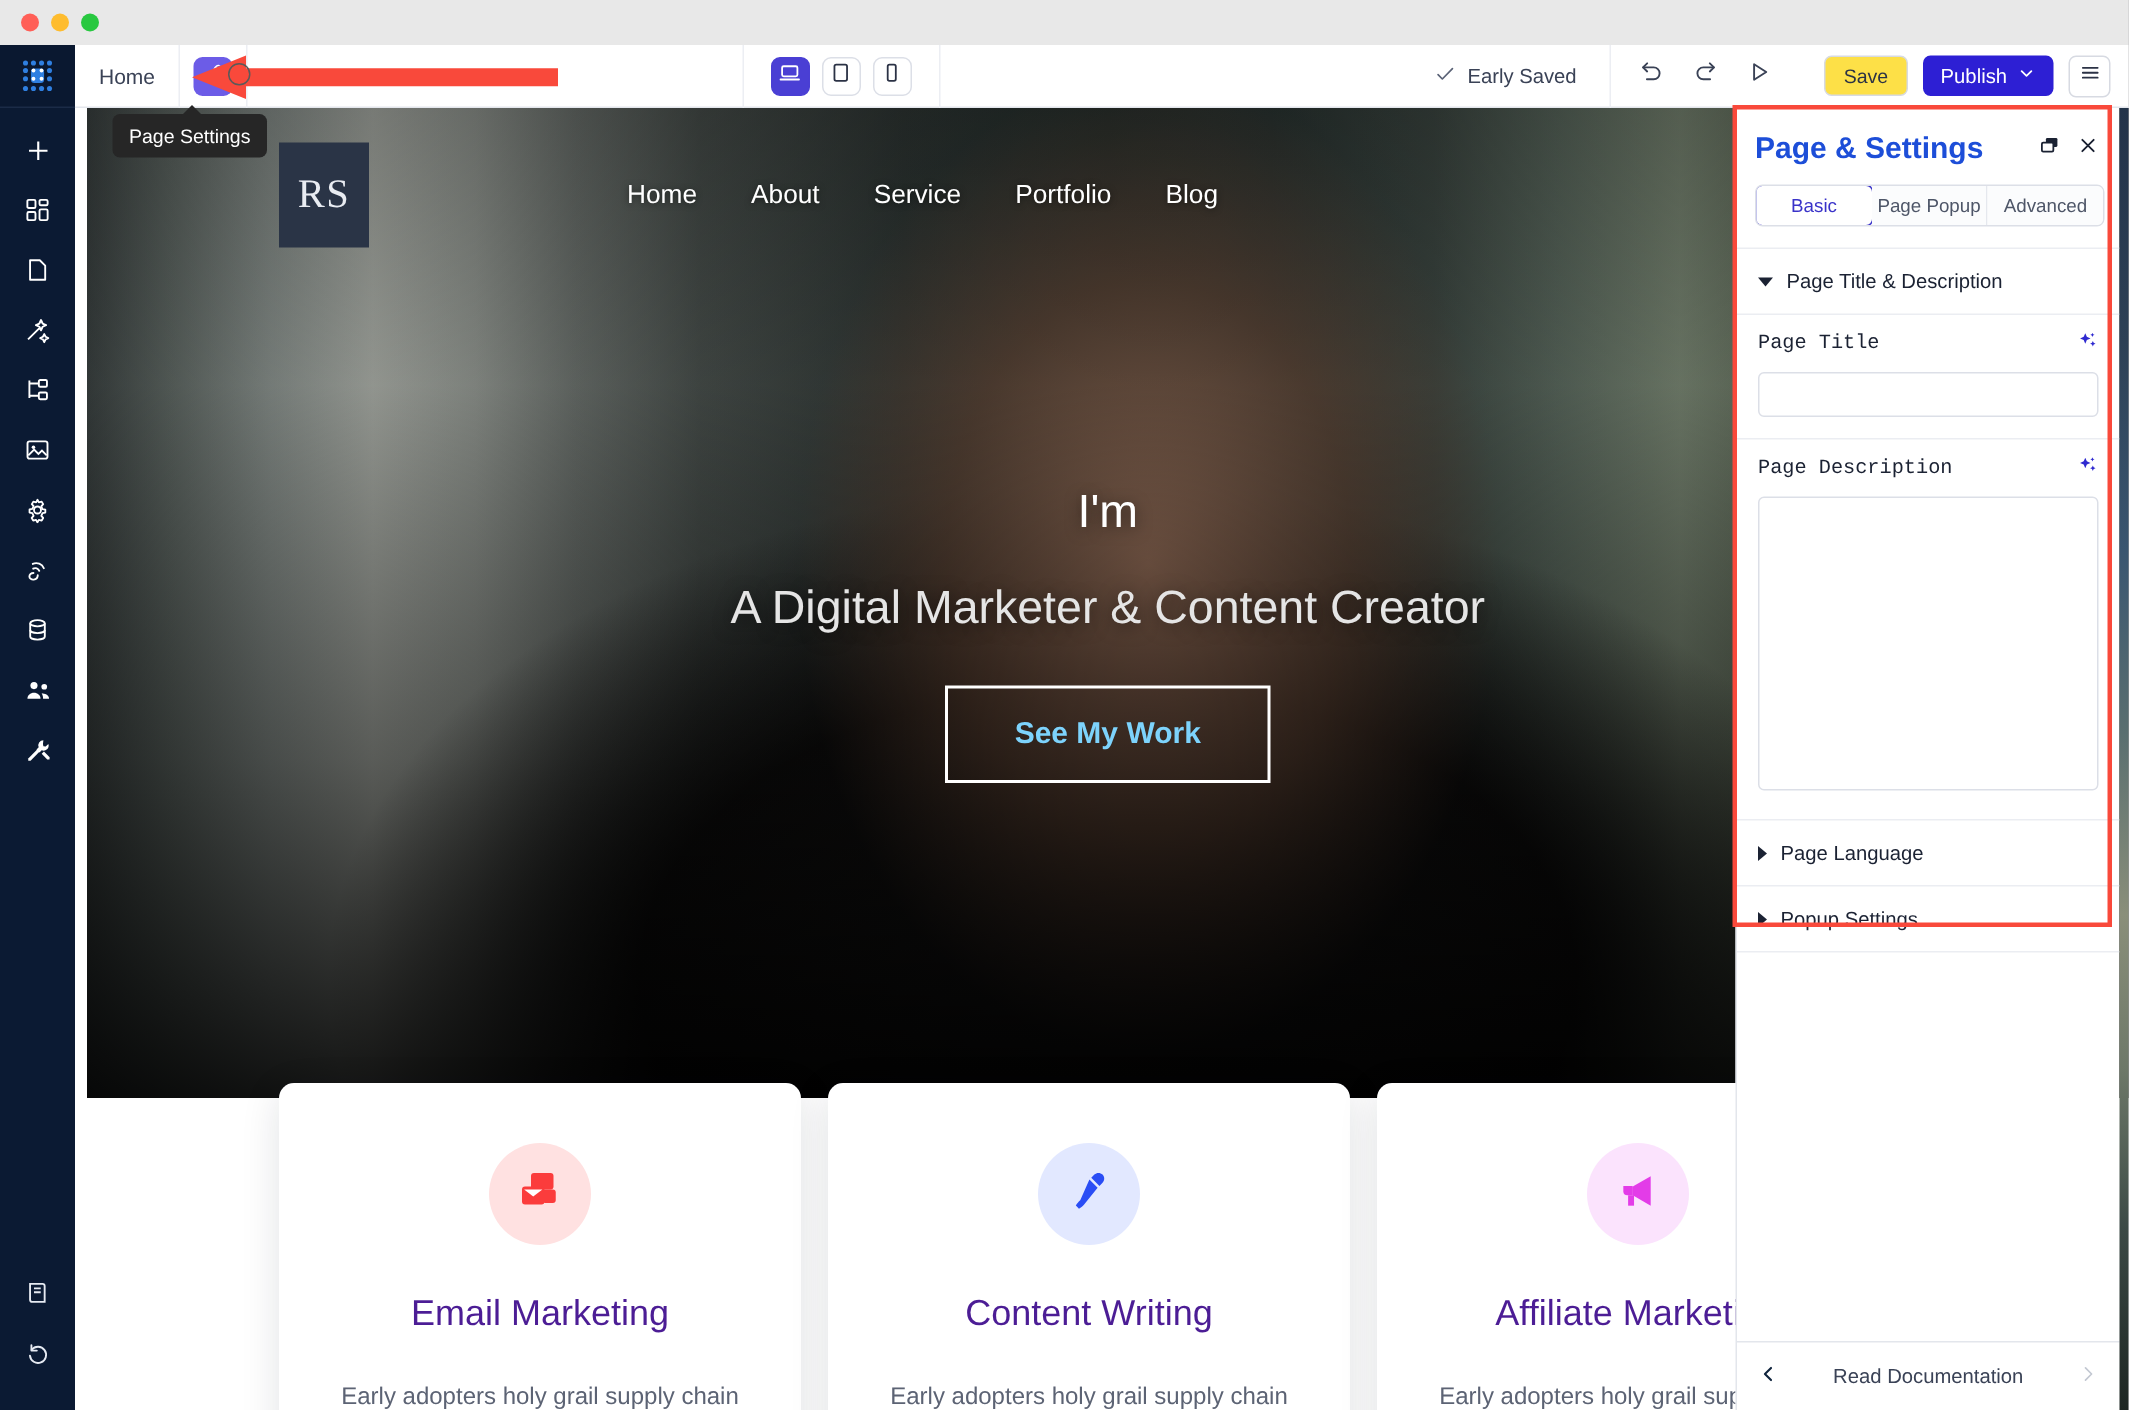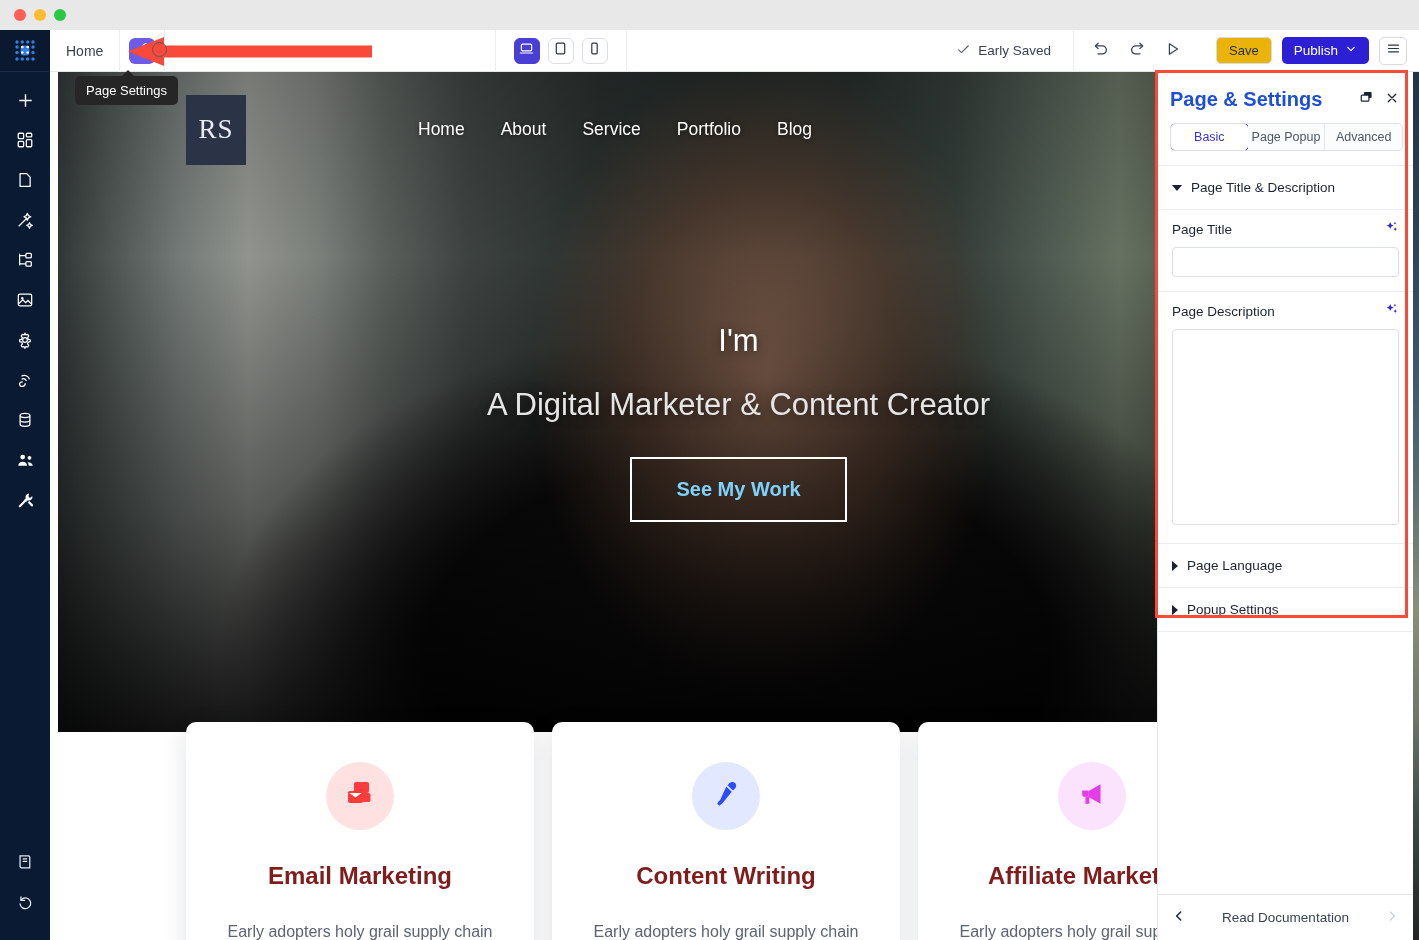--- a/index.html
+++ b/index.html
@@ -92,21 +92,21 @@
   .hist-group {
     display: flex; align-items: center; gap: 18px;
     padding: 0 18px; height: 42px; border-left: 1px solid #eceef3;
     color: #3a4256;
   }
   .tb-right {
     display: flex; align-items: center; gap: 10px;
     padding: 0 12px 0 16px; height: 42px;
   }
   .btn-save {
-    border: 1px solid #d7dae2; background: #eab308; border-radius: 5px;
+    border: 1px solid #d7dae2; background: #fde047; border-radius: 5px;
     font-size: 13px; color: #2b3245;
     padding: 5px 12px;
     font-family: "Liberation Sans", sans-serif;
   }
   .btn-publish {
     background: #2d1fd4; color: #fff; border: none; border-radius: 5px;
     font-size: 13.5px; padding: 6px 12px;
     display: flex; align-items: center; gap: 7px;
     font-family: "Liberation Sans", sans-serif;
   }
@@ -230,21 +230,21 @@
     width: 348px; background: #fff; border-radius: 10px;
     box-shadow: 0 6px 26px rgba(20,25,40,0.12);
     padding: 40px 34px 10px; text-align: center;
   }
   .card-icon {
     width: 68px; height: 68px; border-radius: 50%;
     margin: 0 auto 32px;
     display: flex; align-items: center; justify-content: center;
   }
   .card h3 {
-    font-size: 24px; color: #7f1d1d; font-weight: 700; margin-bottom: 28px;
+    font-size: 24px; color: #4c1d95; font-weight: 400; margin-bottom: 28px;
     white-space: nowrap;
   }
   .card p { font-size: 16px; line-height: 1.72; color: #5c6374; }
 
   
   .panel {
     position: absolute; top: 72px; right: 6px;
     width: 256px; height: 868px;
     background: #ffffff;
     border-left: 1px solid #e3e6ec;
@@ -274,21 +274,21 @@
   }
   .acc-row {
     display: flex; align-items: center; gap: 9px;
     padding: 14px 14px; border-bottom: 1px solid #ebedf2;
     font-size: 13.5px; color: #1b2233;
   }
   .acc-row.first { border-top: 1px solid #ebedf2; margin-top: 14px; }
   .caret-down { width: 0; height: 0; border-left: 5px solid transparent; border-right: 5px solid transparent; border-top: 6px solid #1b2233; }
   .caret-right { width: 0; height: 0; border-top: 5px solid transparent; border-bottom: 5px solid transparent; border-left: 6px solid #1b2233; }
   .field { padding: 10px 14px 14px; border-bottom: 1px solid #ebedf2; }
-  .field-label-row { display: flex; align-items: center; justify-content: space-between; margin-bottom: 9px; }
+  .field-label-row { display: flex; align-items: center; justify-content: space-between; margin-bottom: 9px; font-family: Liberation Mono, monospace; }
   .field-label { font-size: 13.5px; color: #1b2233; }
   .ai-spark { color: #2f2ad0; }
   .txt-input {
     width: 100%; height: 30px; border: 1px solid #dcdfe7; border-radius: 4px;
     background: #fff; outline: none; font-size: 13px; padding: 0 8px;
     font-family: "Liberation Sans", sans-serif; color: #1b2233;
   }
   .txt-area {
     width: 100%; height: 196px; border: 1px solid #dcdfe7; border-radius: 4px;
     background: #fff; outline: none; font-size: 13px; padding: 7px 8px;

